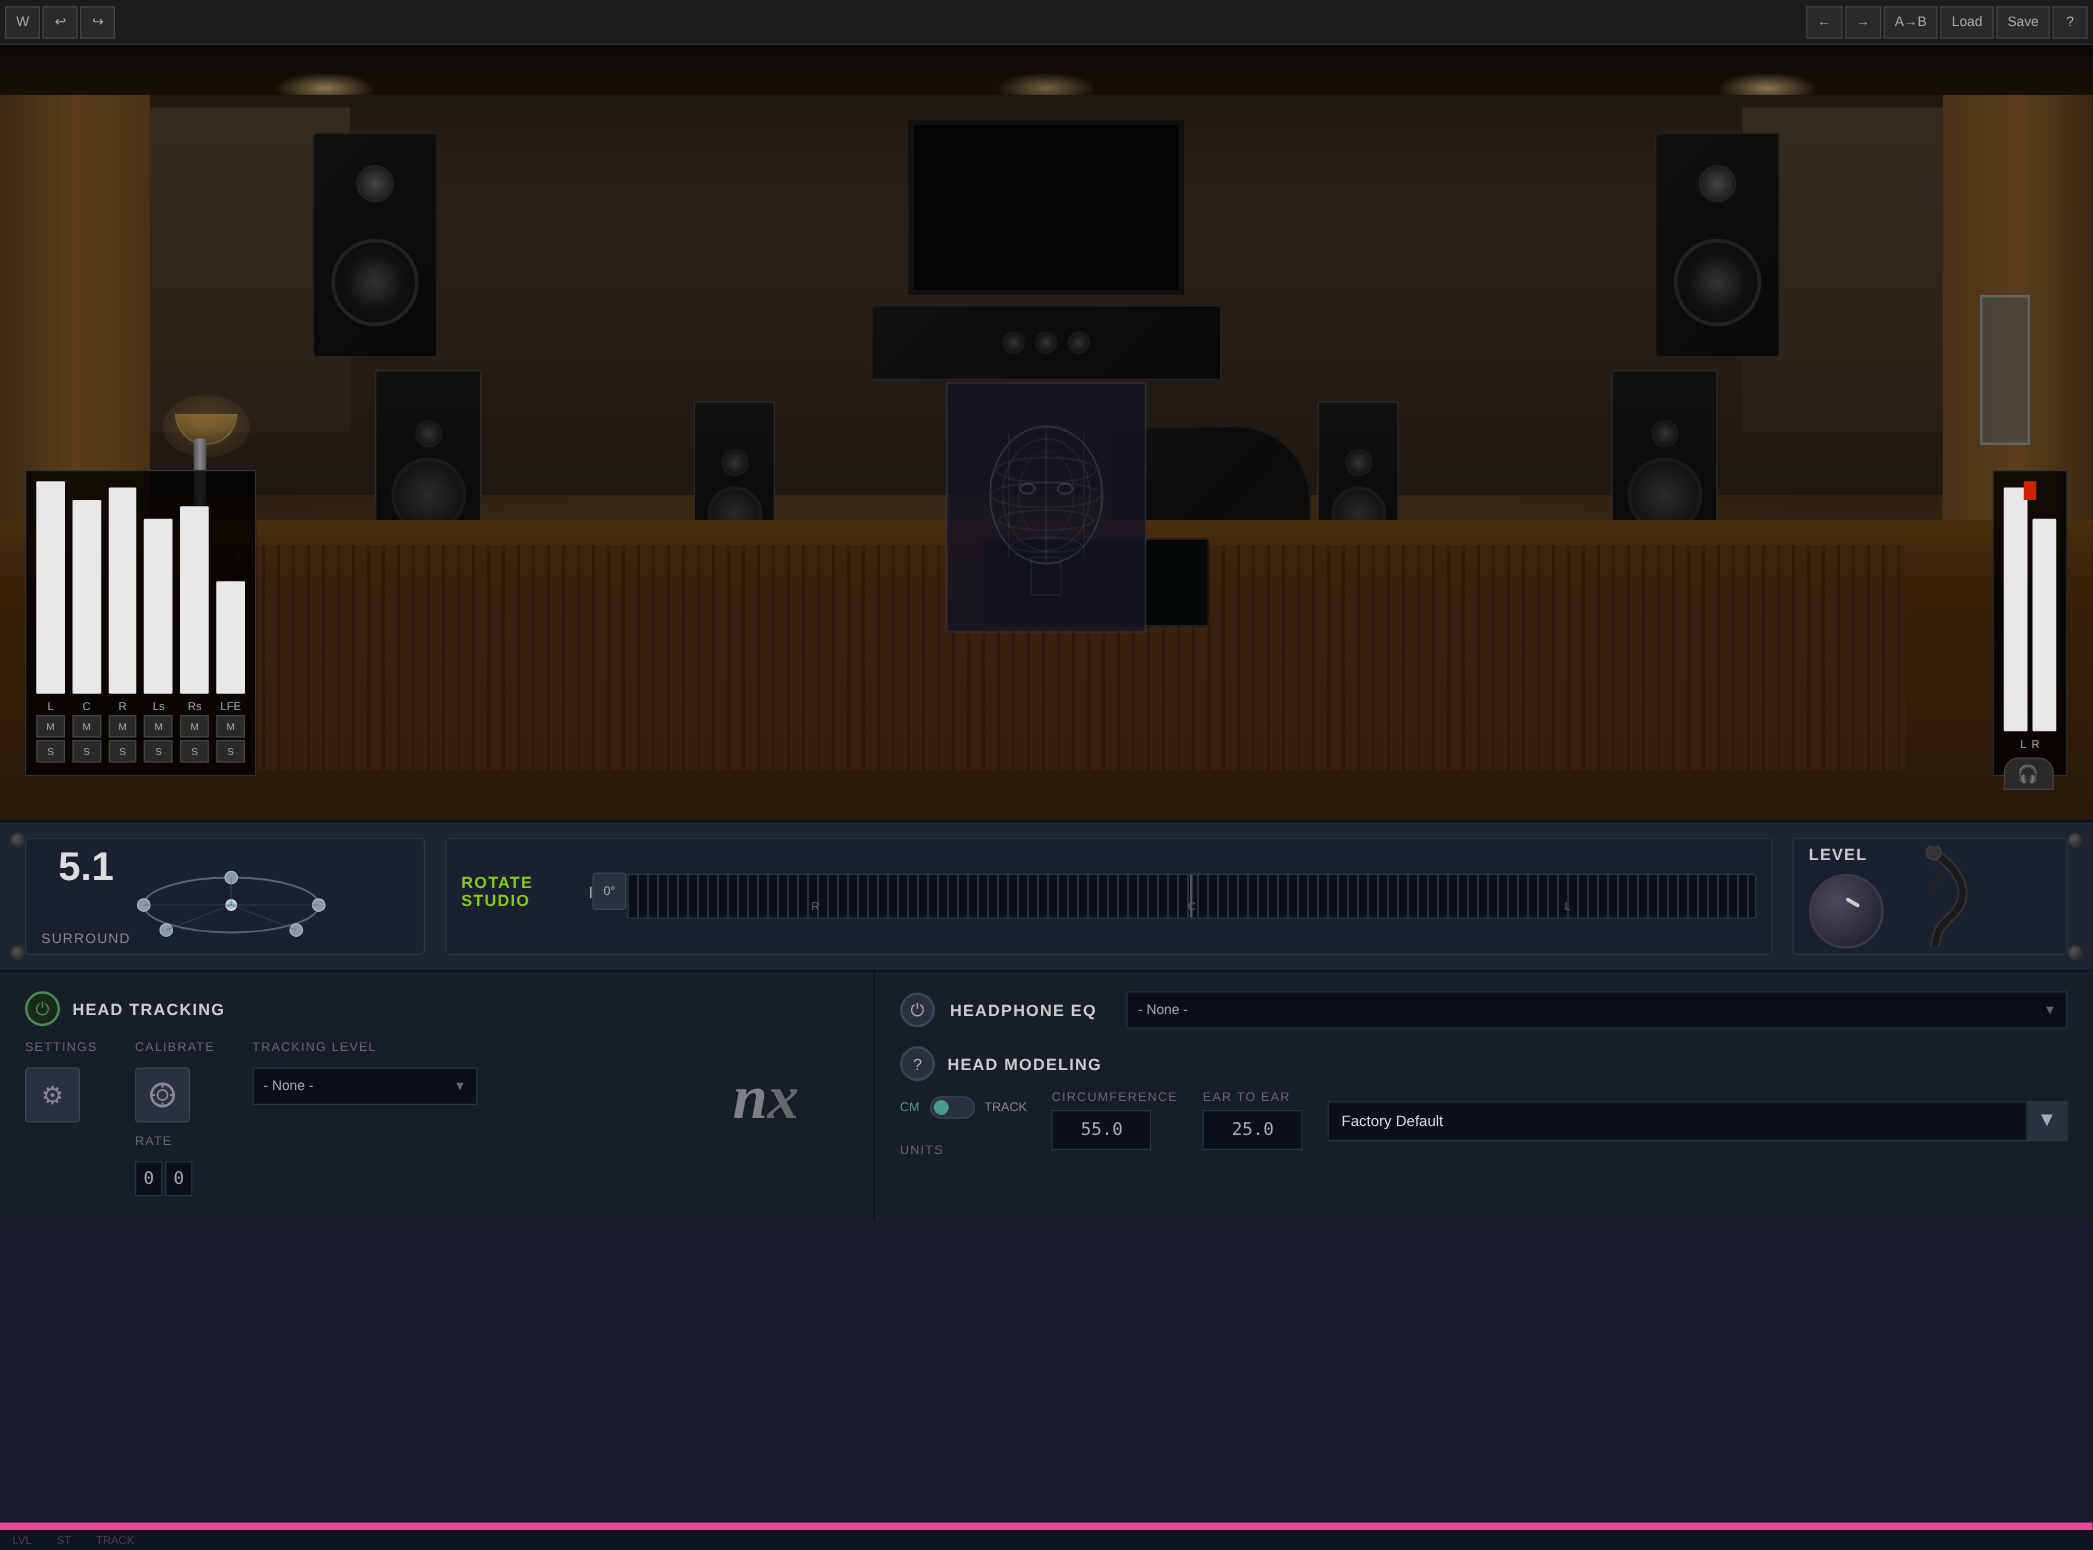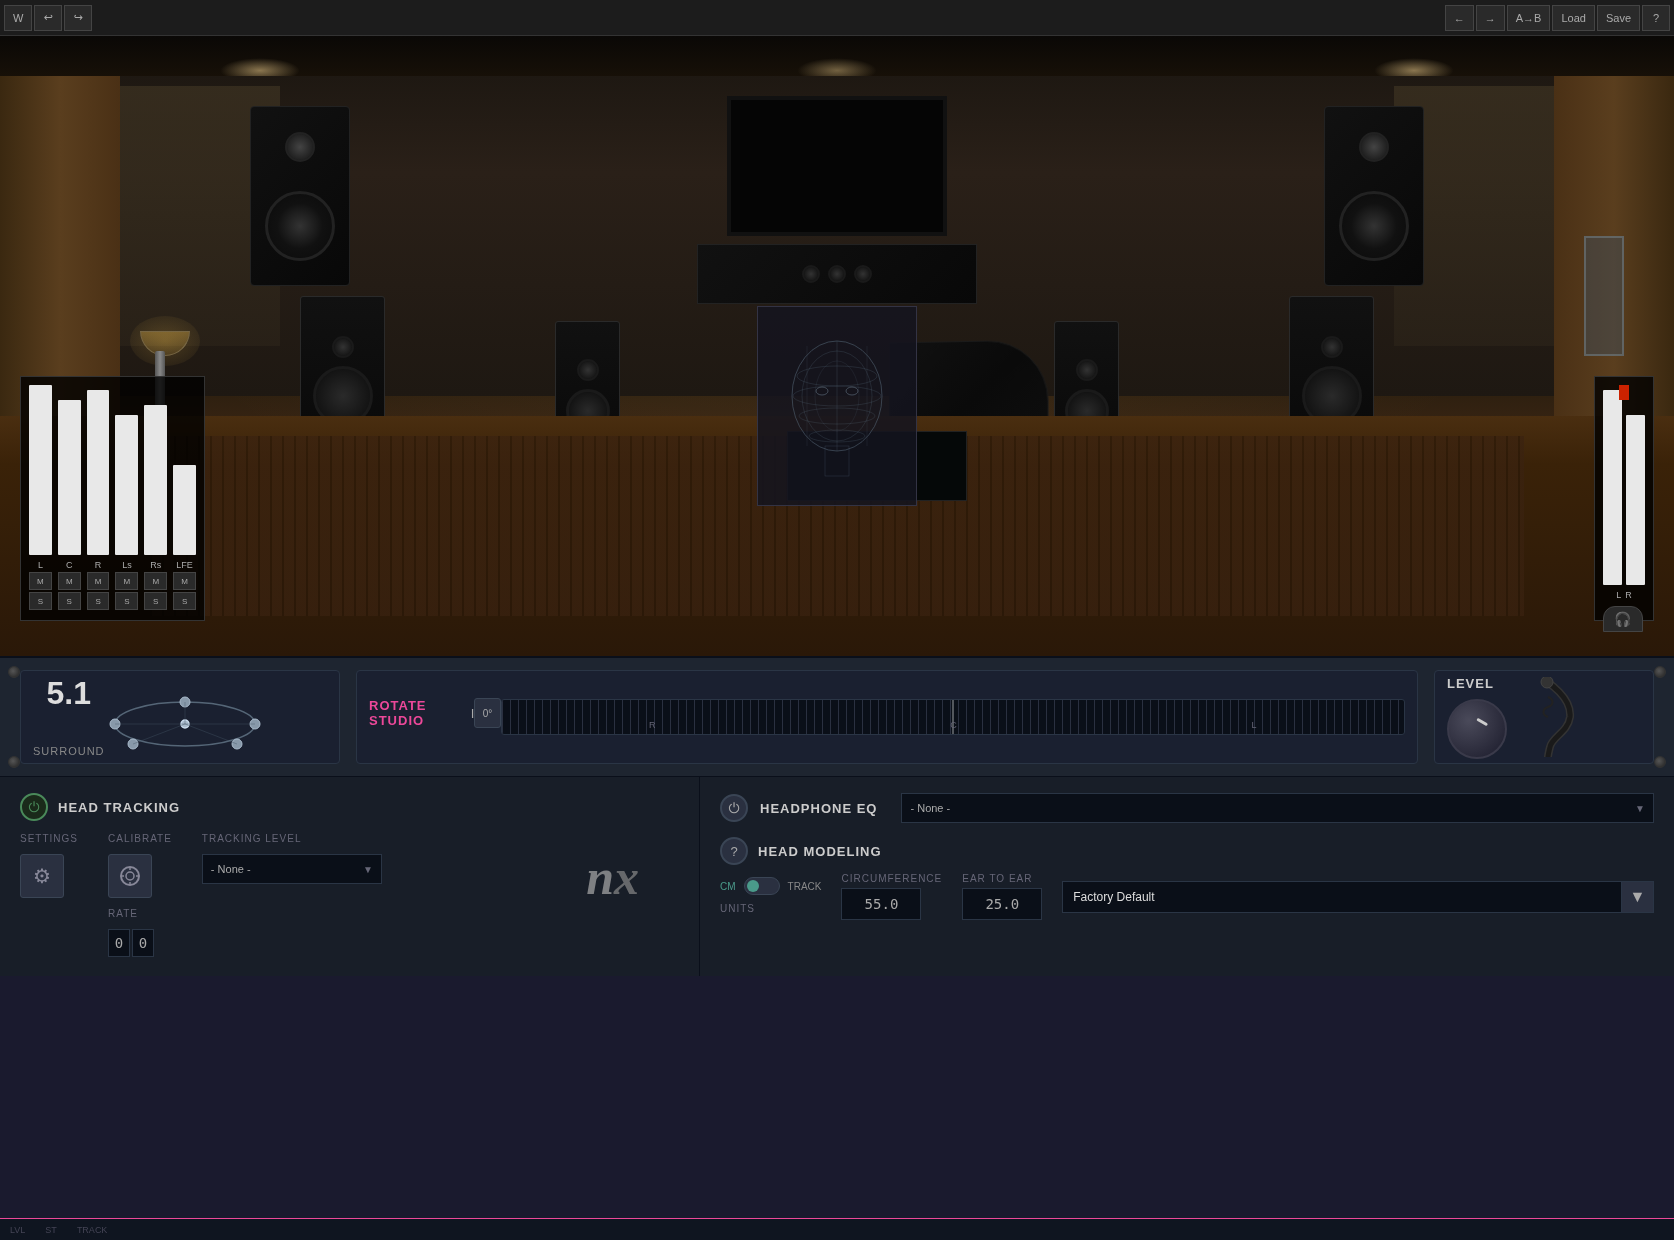--- a/index.html
+++ b/index.html
@@ -215,21 +215,21 @@
     }
     .rotate-header {
       display: flex;
       justify-content: space-between;
       align-items: center;
       margin-bottom: 8px;
     }
     .rotate-title {
       font-size: 13px;
       font-weight: bold;
-      color: #ec4899;
+      color: #84cc16;
       letter-spacing: 1px;
     }
     .rotate-value {
       font-size: 13px;
       color: #aaa;
     }
     .rotate-angle-btn {
       width: 30px;
       height: 30px;
       background: #2a3040;
@@ -578,21 +578,21 @@
     }
 
     
     .status-bar {
       position: absolute;
       bottom: 0;
       left: 0;
       right: 0;
       height: 22px;
       background: #0f1520;
-      border-top: 1px solid #ec4899;
+      border-top: 6px solid #ec4899;
       display: flex;
       align-items: center;
       padding: 0 10px;
       gap: 20px;
       font-size: 9px;
       color: #445;
     }
 
     
     .panel-screw {
@@ -1234,21 +1234,21 @@
     <div style="display:flex;gap:20px;align-items:flex-start;">
 
       <div>
         <div class="units-row">
           <span class="unit-option active">CM</span>
           <div class="toggle-switch">
             <div class="toggle-knob"></div>
           </div>
           <span class="unit-option">TRACK</span>
         </div>
-        <div class="units-label" style="margin-top:8px;">UNITS</div>
+        <div class="units-label" style="margin-top:20px;">UNITS</div>
       </div>
 
       <div class="modeling-col">
         <span class="modeling-label">CIRCUMFERENCE</span>
         <div class="measurement-box">55.0</div>
       </div>
 
       <div class="modeling-col">
         <span class="modeling-label">EAR TO EAR</span>
         <div class="measurement-box">25.0</div>

